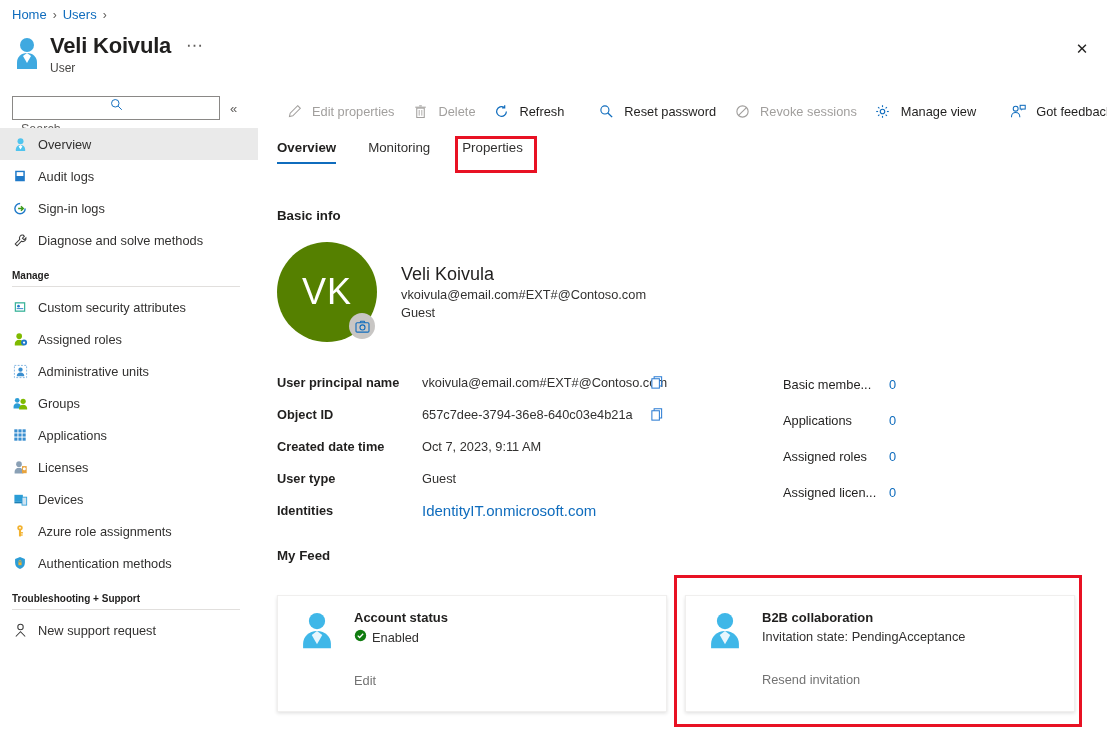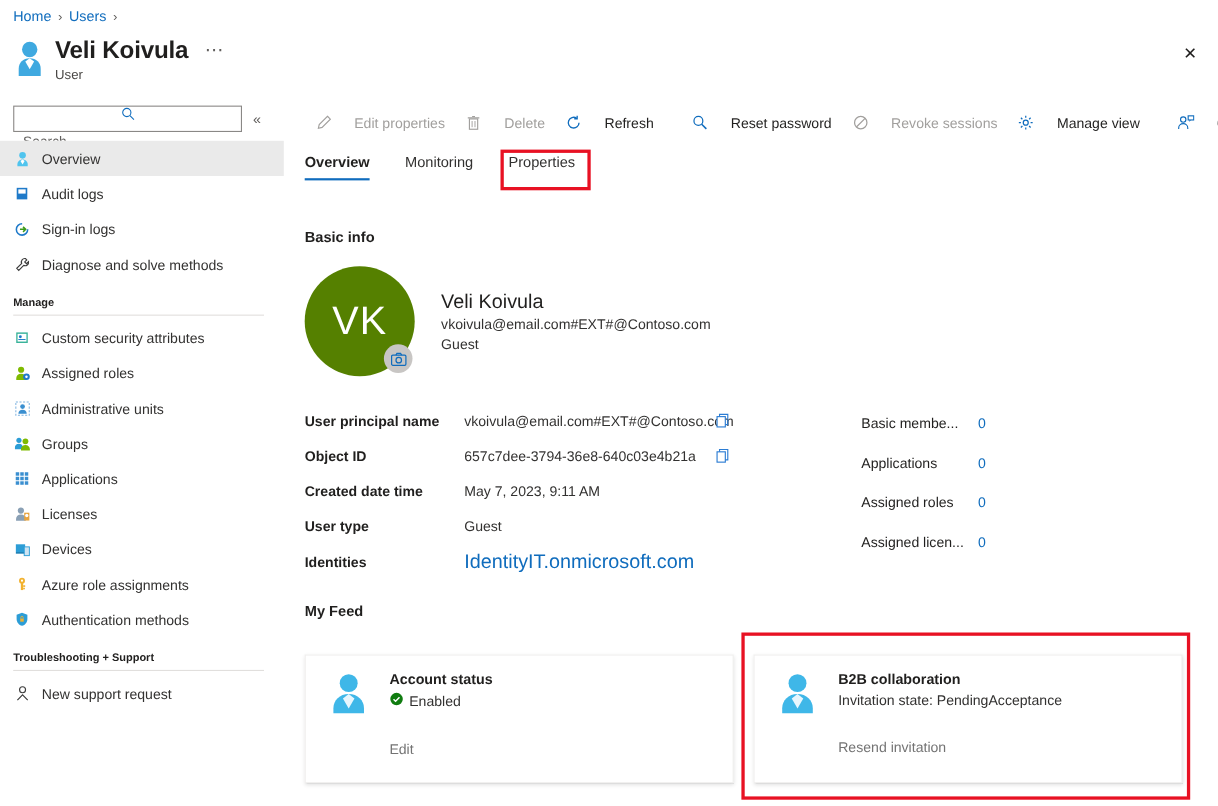--- a/index.html
+++ b/index.html
@@ -87,21 +87,21 @@
     width: 26px; height: 26px; display: flex; align-items: center;
     justify-content: center; cursor: pointer; color: #201f1e; font-size: 15px;
   }
 
   
   .toolbar {
     position: absolute; left: 277px; top: 96px; right: 8px; height: 30px;
     display: flex; align-items: center; gap: 0px;
   }
   .tb-btn {
-    display: flex; align-items: center; gap: 20px; height: 28px;
+    display: flex; align-items: center; gap: 10px; height: 28px;
     padding: 0 9px; font-size: 12.8px; color: #201f1e; cursor: pointer;
     white-space: nowrap;
   }
   .tb-btn.disabled { color: #a19f9d; cursor: default; }
   .tb-sep { width: 1px; height: 18px; background: #d2d0ce; margin: 0 8px; }
   .tb-icon { width: 16px; height: 16px; display: flex; align-items: center; justify-content: center; }
 
   
   .tabs {
     position: absolute; left: 277px; top: 140px;
@@ -149,21 +149,21 @@
   .details-left { position: absolute; left: 277px; top: 366px; }
   .details-right { position: absolute; left: 783px; top: 366px; }
   .drow { display: flex; align-items: center; height: 32px; }
   .dlabel { font-size: 12.8px; font-weight: 700; color: #201f1e; }
   .dvalue { font-size: 12.8px; color: #323130; }
   .details-left .dlabel { width: 145px; }
   .details-left .dvalue { width: 226px; }
   .details-right .drow { height: 36px; }
   .details-right .dlabel { width: 106px; font-weight: 400; color: #201f1e; }
   .details-right .dvalue { color: #0f6cbd; cursor: pointer; }
-  .dlink { color: #0f6cbd; cursor: pointer; font-size: 18px; }
+  .dlink { color: #0f6cbd; cursor: pointer; font-size: 15px; }
   .copy-btn { width: 18px; height: 18px; cursor: pointer; display: flex; align-items: center; justify-content: center; }
 
   
   .card {
     position: absolute; background: #fff; border: 1px solid #f0efee;
     box-shadow: 0 1.6px 3.6px rgba(0,0,0,0.12), 0 0.3px 0.9px rgba(0,0,0,0.10);
     padding: 14px 18px;
   }
   #card-account { left: 277px; top: 595px; width: 390px; height: 117px; }
   #card-b2b { left: 685px; top: 595px; width: 390px; height: 117px; }
@@ -529,21 +529,21 @@
       <span class="dvalue">657c7dee-3794-36e8-640c03e4b21a</span>
       <span class="copy-btn">
         <svg width="15" height="15" viewBox="0 0 16 16">
           <rect x="2" y="4" width="8" height="10" fill="#fff" stroke="#2b7cd3" stroke-width="1.1"></rect>
           <path d="M4.4 4V1.8h8v10h-2.4" fill="none" stroke="#2b7cd3" stroke-width="1.1"></path>
         </svg>
       </span>
     </div>
     <div class="drow">
       <span class="dlabel">Created date time</span>
-      <span class="dvalue">May 7, 2023, 9:11 AM</span>
+      <span class="dvalue">Oct 7, 2023, 9:11 AM</span>
     </div>
     <div class="drow">
       <span class="dlabel">User type</span>
       <span class="dvalue">Guest</span>
     </div>
     <div class="drow">
       <span class="dlabel">Identities</span>
       <span class="dlink">IdentityIT.onmicrosoft.com</span>
     </div>
   </div>

